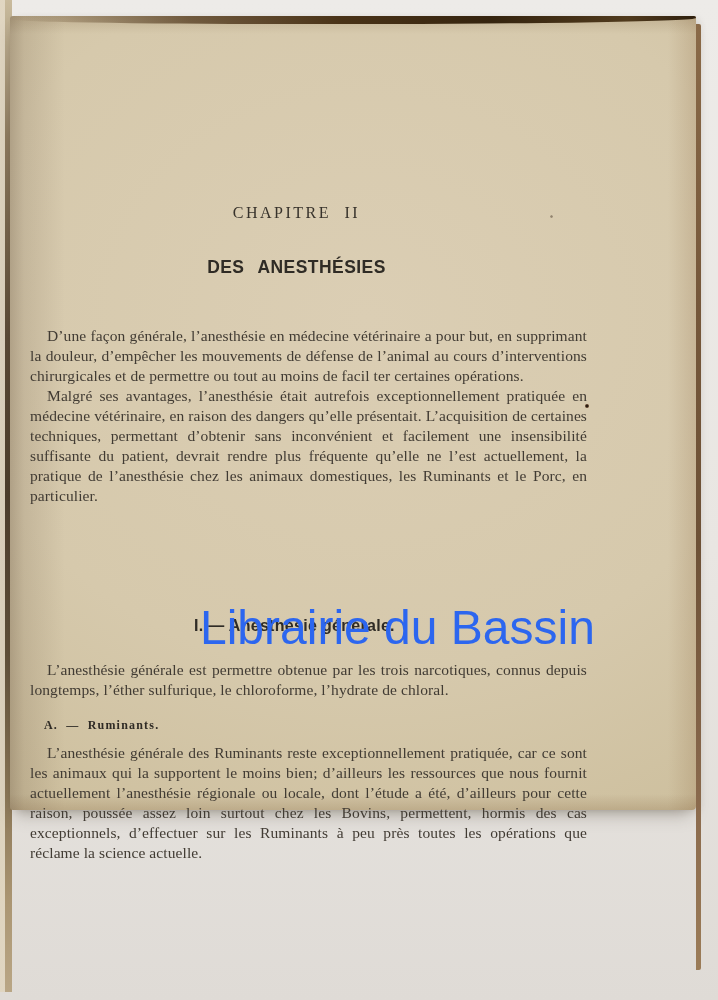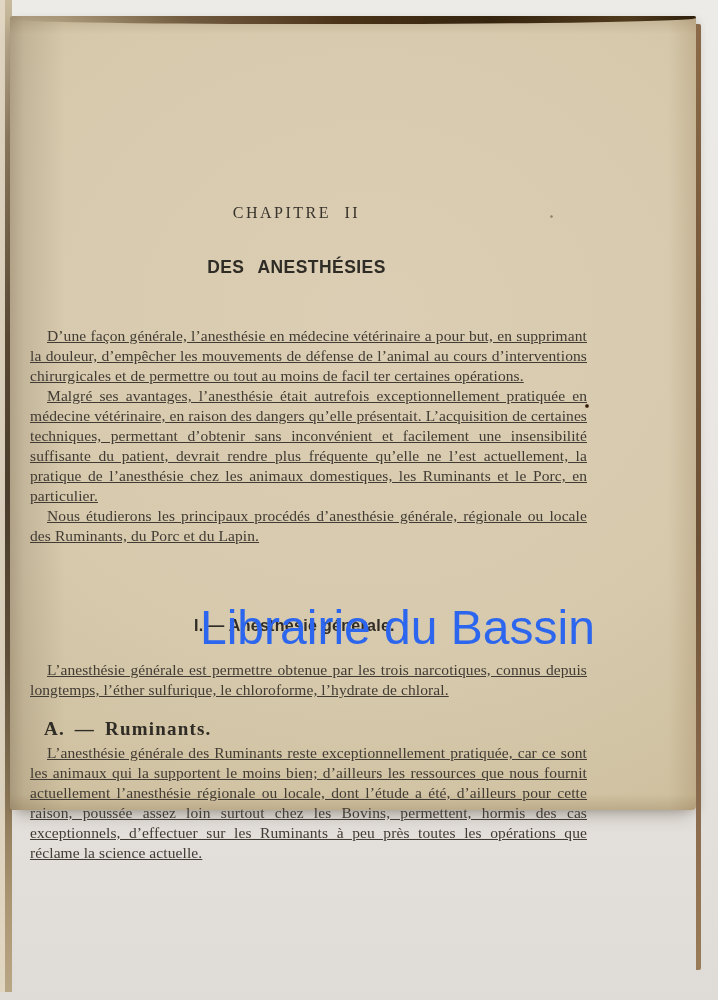--- a/index.html
+++ b/index.html
@@ -31,27 +31,27 @@
         background:linear-gradient(90deg, rgba(60,40,20,0) 0%, rgba(96,70,40,.30) 9%,
                    rgba(80,55,28,.72) 26%, #4a3318 48%, #35240f 70%, #503a1d 90%, #2e1f0d 100%);}
   .content{position:absolute;inset:0;color:var(--ink,#413b33);}
   .col{position:absolute;left:20px;width:557px;}
   .chapter{top:188px;text-align:center;font-size:16px;letter-spacing:2.5px;word-spacing:7px;
            transform:translateX(-12px);color:#37322b;}
   .title{top:240px;text-align:center;font-family:"Liberation Sans",sans-serif;font-weight:700;
          font-size:19px;letter-spacing:.5px;word-spacing:9px;transform:translateX(-12px) scaleX(.92);
          transform-origin:center;color:#2f2b25;}
   .flow p{margin:0;font-size:15.5px;line-height:20px;text-align:justify;text-indent:17px;
-          letter-spacing:.1px;text-decoration:underline;}
+          letter-spacing:.1px;}
   .flow1{top:310px;}
   .section-heading{top:601px;text-align:center;font-family:"Liberation Sans",sans-serif;
          font-weight:700;font-size:16px;letter-spacing:.3px;transform:translateX(-14px);
          color:#2f2b25;}
   .flow5{top:644px;}
-  .subsection{top:702px;font-weight:700;font-size:19px;letter-spacing:1.2px;word-spacing:4px;
+  .subsection{top:702px;font-weight:700;font-size:12px;letter-spacing:1.2px;word-spacing:4px;
          margin-left:14px;color:#2f2b25;}
   .flow6{top:727px;}
   .speck{position:absolute;border-radius:50%;}
   .s1{left:575px;top:388px;width:4px;height:4px;
       background:radial-gradient(circle,#2a1d12 30%,#7a5336 80%,transparent 100%);}
   .s2{left:540px;top:199px;width:3px;height:3px;opacity:.45;
       background:radial-gradient(circle,#3a2c1d 40%,transparent 100%);}
   .watermark{position:absolute;left:200px;top:604px;font-family:"Liberation Sans",sans-serif;
       font-size:48px;line-height:48px;white-space:nowrap;color:var(--watermark,#2c66ef);}
 </style>
@@ -65,21 +65,20 @@
     <div class="top-edge"></div>
     <div class="content">
 
       <div class="col chapter">CHAPITRE II</div>
 
       <div class="col title">DES ANESTHÉSIES</div>
 
       <div class="col flow flow1">
         <p>D’une façon générale, l’anesthésie en médecine vétérinaire a pour but, en supprimant la douleur, d’empêcher les mouvements de défense de l’animal au cours d’interventions chirurgicales et de permettre ou tout au moins de facil ter certaines opérations.</p>
         <p>Malgré ses avantages, l’anesthésie était autrefois exceptionnellement pratiquée en médecine vétérinaire, en raison des dangers qu’elle présentait. L’acquisition de certaines techniques, permettant d’obtenir sans inconvénient et facilement une insensibilité suffisante du patient, devrait rendre plus fréquente qu’elle ne l’est actuellement, la pratique de l’anesthésie chez les animaux domestiques, les Ruminants et le Porc, en particulier.</p>
-        <p>Nous étudierons les principaux procédés d’anesthésie générale, régionale ou locale des Ruminants, du Porc et du Lapin.</p>
       </div>
 
       <div class="col section-heading">I. — Anesthésie générale.</div>
 
       <div class="col flow flow5">
         <p>L’anesthésie générale est permettre obtenue par les trois narcotiques, connus depuis longtemps, l’éther sulfurique, le chloroforme, l’hydrate de chloral.</p>
       </div>
 
       <div class="col subsection">A. — Ruminants.</div>
 

